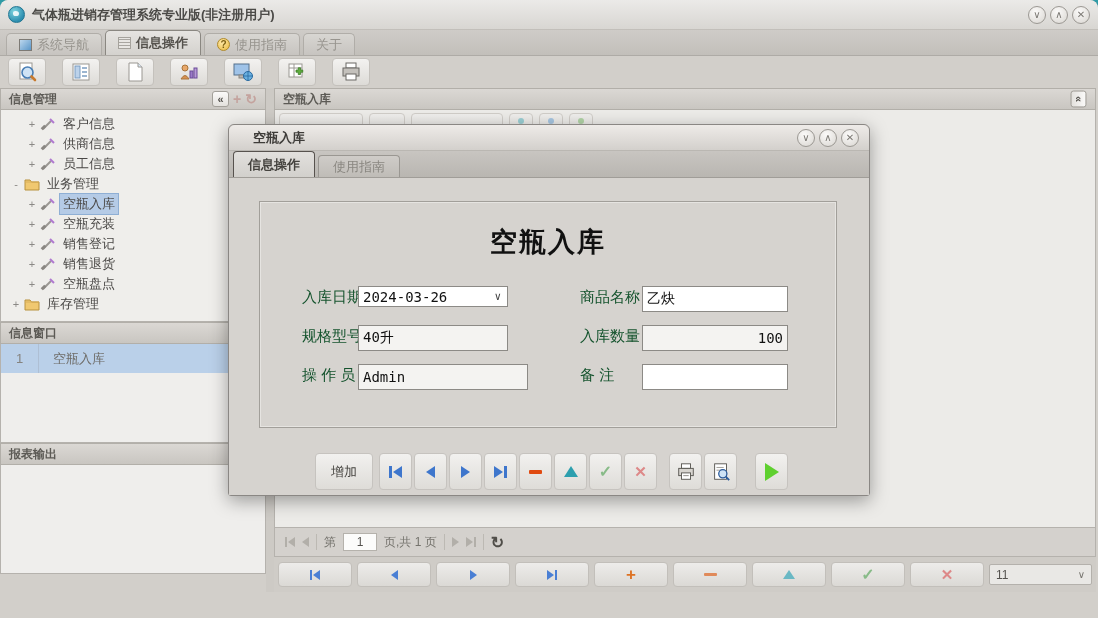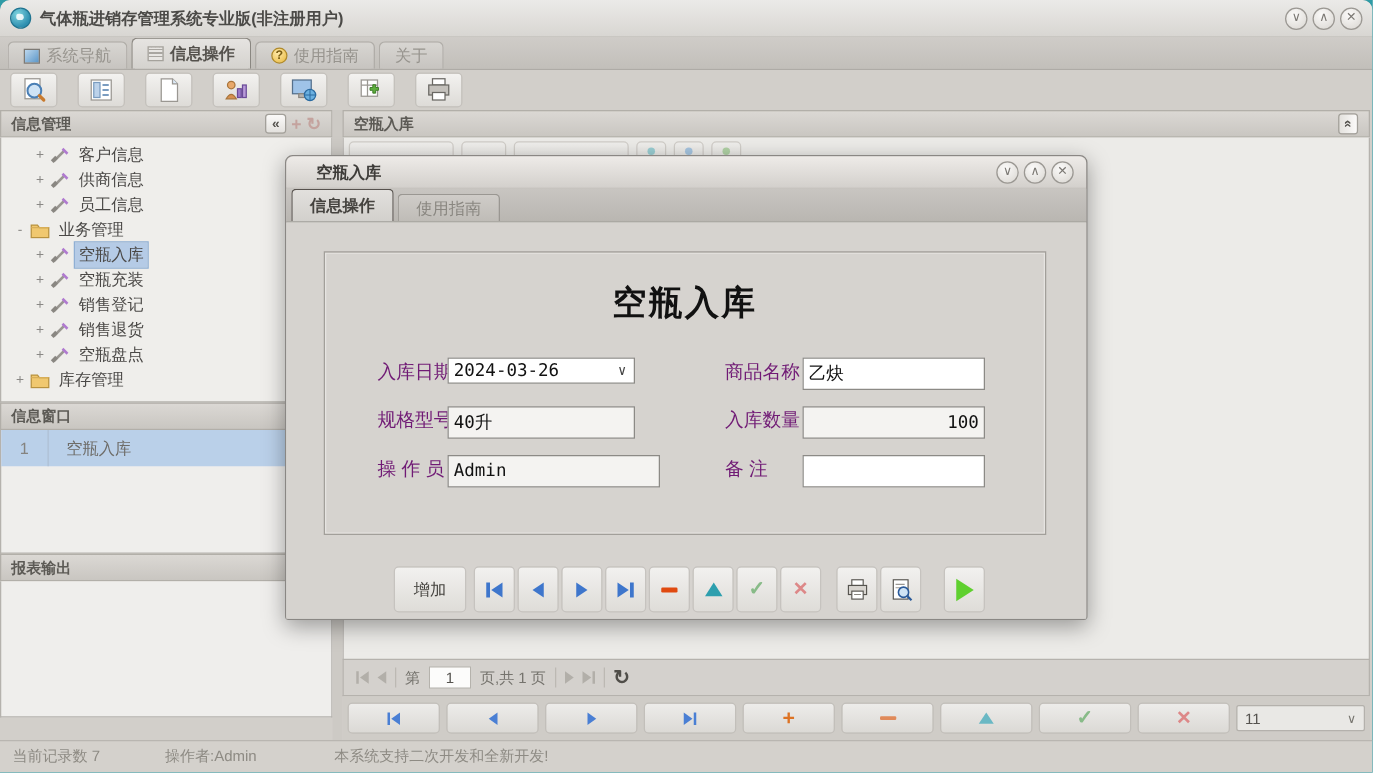--- a/index.html
+++ b/index.html
@@ -126,21 +126,21 @@
     background:linear-gradient(#cfccc8,#bfbcb7); border:1px solid #9a9792; border-bottom:none;
     border-radius:4px 4px 0 0; margin-right:3px; transform:skewX(0); }
   .dtab.active { height:26px; background:linear-gradient(#e2e0dd,#d2d0cc); border-color:#57524e; color:#45433f; font-weight:bold; }
   .dlg-body { flex:1; position:relative; background:#d6d3cf; }
 
   .formpanel { position:absolute; left:30px; right:32px; top:23px; height:227px;
     border:1px solid #a29f9a; box-shadow:inset 0 0 0 1px #e6e4e1; }
   .formtitle { text-align:center; padding-top:22px; font-family:"DejaVu Serif","Liberation Serif",serif;
     font-size:27px; font-weight:bold; color:#111; letter-spacing:2px; }
   .frow { position:absolute; height:21px; }
-  .flabel { position:absolute; font-size:15px; color:#701a75; white-space:nowrap; top:2px; }
+  .flabel { position:absolute; font-size:15px; color:#14532d; white-space:nowrap; top:2px; }
   .finput { position:absolute; height:21px; border:1px solid #8c8a86; background:#fff; font-family:"DejaVu Sans Mono",monospace;
     font-size:14px; padding:12px 4px; color:#111; }
   .finput.dim { background:#f4f3f1; }
   .finput.num { text-align:right; }
   .combo { position:absolute; height:21px; border:1px solid #8c8a86; background:#fff; display:flex; align-items:center;
     font-family:"DejaVu Sans Mono",monospace; font-size:14px; padding:0 4px; color:#111; }
   .combo .carr { margin-left:auto; font-size:11px; color:#444; padding-right:2px; }
 
   .dlg-btnbar { position:absolute; left:86px; bottom:5px; height:37px; display:flex; align-items:center; gap:2px; }
   .dbtn { height:37px; border:1px solid #c6c3bf; border-radius:4px; background:linear-gradient(#f2f1ef,#dedcd8);
@@ -449,25 +449,20 @@
             <span class="glyph-x">✕</span>
           </div>
         <div class="dropdown">
           <span>11</span>
           <span class="arr">∨</span>
         </div>
       </div>
     </div>
   </div>
 
-  <div class="statusbar">
-    <span class="s1">当前记录数 7</span>
-    <span class="s2">操作者:Admin</span>
-    <span class="s3">本系统支持二次开发和全新开发!</span>
-  </div>
 
   <div class="dialog">
     <div class="dlg-title">
       <span class="t">空瓶入库</span>
       <span class="dlg-ctls">
         <span class="ctl">∨</span>
         <span class="ctl">∧</span>
         <span class="ctl">✕</span>
       </span>
     </div>

